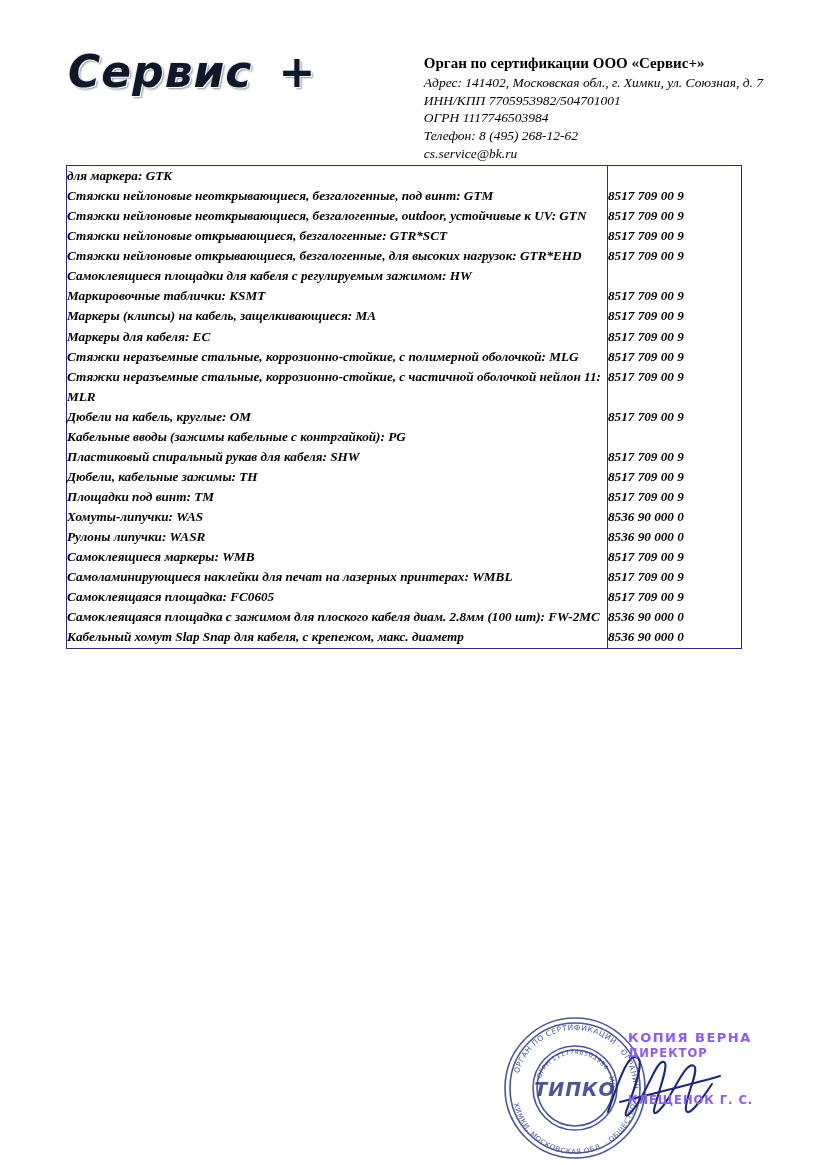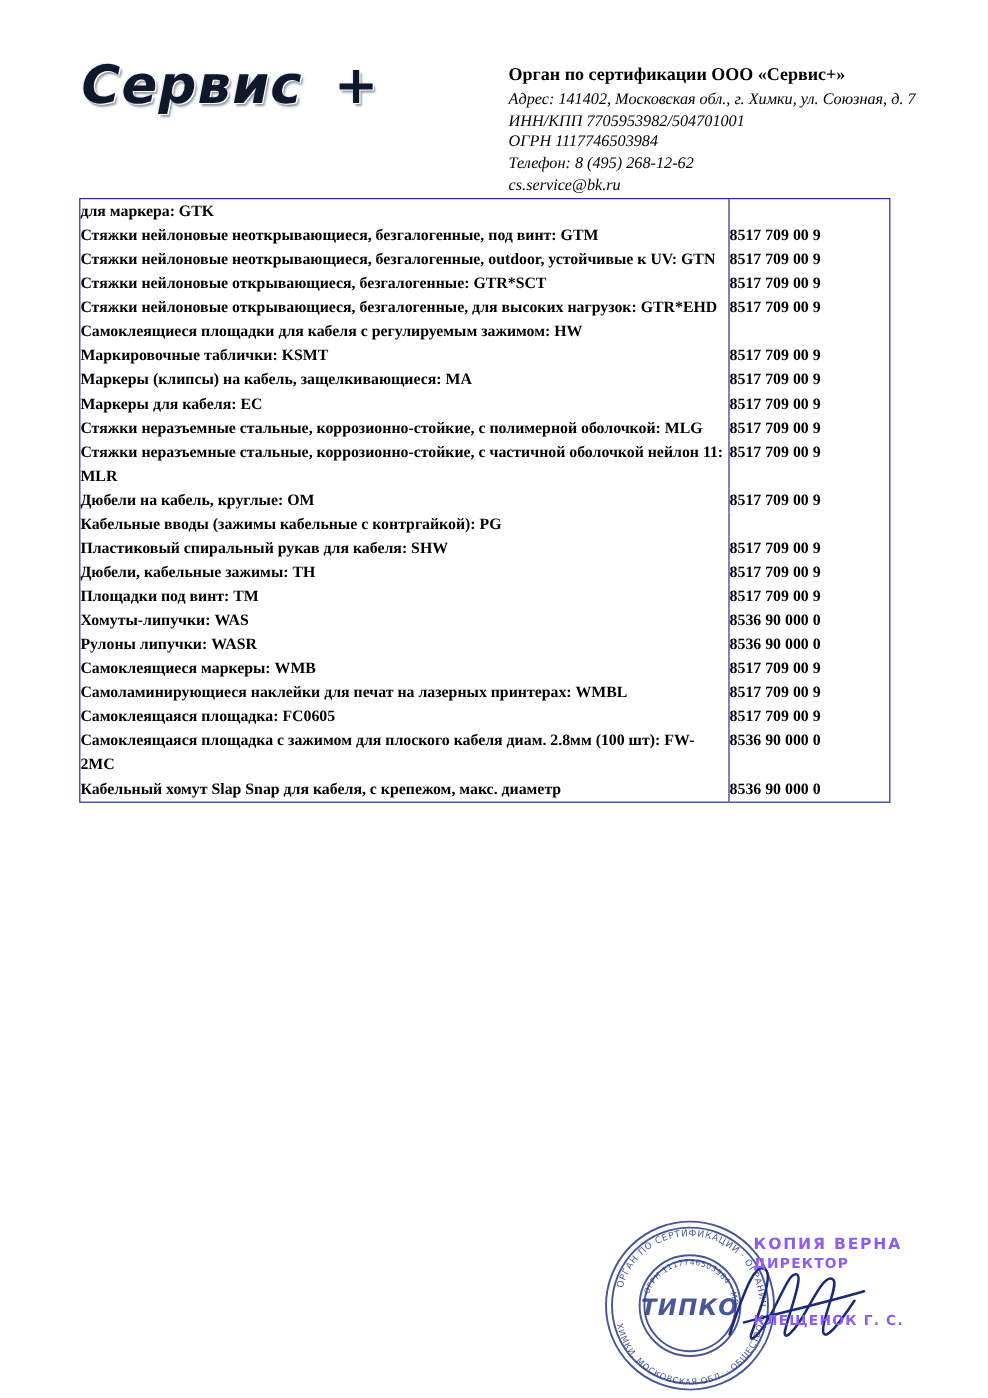--- a/index.html
+++ b/index.html
@@ -79,20 +79,21 @@
   }
   table.main {
     border-collapse: collapse;
     width: 100%;
     table-layout: fixed;
   }
   table.main td {
     vertical-align: top;
     padding: 0;
     font-size: 13.2px;
+    font-style: italic;
     font-weight: bold;
     line-height: 1.52;
     margin-left: 25px;
   }
   td.name {
     width: 540px;
     padding: 1px 10px 1px 12px;
   }
   td.code {
     width: 136px;

